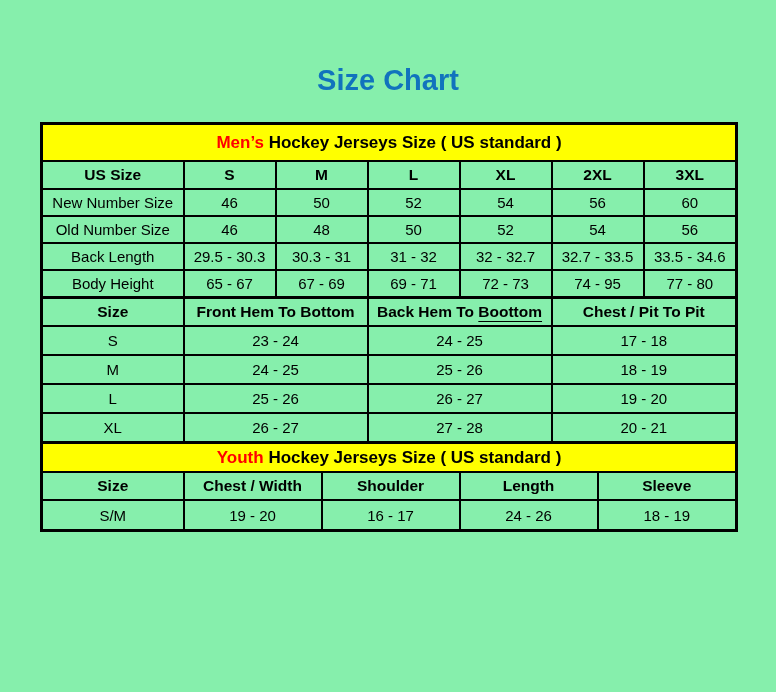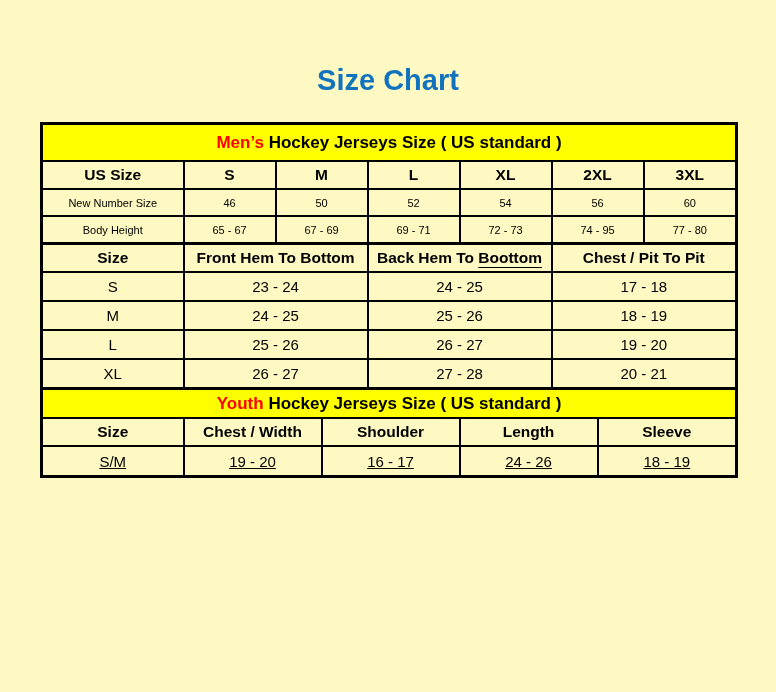--- a/index.html
+++ b/index.html
@@ -1,19 +1,19 @@
 <!DOCTYPE html>
 <html><head>
 <meta charset="utf-8">
 <style>
   html,body{margin:0;padding:0;background:#ffffff;}
   .page{
     position:relative;
     width:776px;height:692px;
-    background:#fef9c3;
+    background:#86efac;
     font-family:"Liberation Sans","DejaVu Sans",sans-serif;
     overflow:hidden;
   }
   .title{
     position:absolute;top:64px;left:0;right:0;
     margin:0;text-align:center;
     font-size:29px;font-weight:700;color:#1173bd;
     letter-spacing:0px;
   }
   .tables{position:absolute;top:122px;left:40px;width:695px;}
@@ -29,23 +29,23 @@
     color:#000000;
     overflow:hidden;white-space:nowrap;
   }
   .band-row td{
     height:35px;background:#ffff00;
     font-size:17px;font-weight:700;
   }
   .youth .band-row td{height:27px;text-align:center;}
   .band-red{color:#ff0000;}
   .head-row th{height:26px;font-size:15.5px;font-weight:700;margin-top:30px;}
-  .men .data-row td{height:25px;font-size:11px;font-weight:400;}
+  .men .data-row td{height:25px;font-size:15px;font-weight:400;}
   .women .data-row td{height:27px;font-size:15px;font-weight:400;}
-  .youth .data-row td{height:28px;font-size:15px;font-weight:400;text-decoration:underline;}
+  .youth .data-row td{height:28px;font-size:15px;font-weight:400;}
   td.b{font-weight:700;}
   .wavy{
     text-decoration-line:underline;
     text-decoration-style:wavy;
     text-decoration-color:#c00000;
     text-decoration-thickness:1px;
     text-underline-offset:4px;
     text-decoration:underline;
   }
 </style>
@@ -82,20 +82,38 @@
         <th>3XL</th>
       </tr>
       <tr class="data-row">
         <td>New Number Size</td>
         <td>46</td>
         <td>50</td>
         <td>52</td>
         <td>54</td>
         <td>56</td>
         <td>60</td>
+      </tr>
+      <tr class="data-row">
+        <td>Old Number Size</td>
+        <td>46</td>
+        <td>48</td>
+        <td>50</td>
+        <td>52</td>
+        <td>54</td>
+        <td>56</td>
+      </tr>
+      <tr class="data-row">
+        <td>Back Length</td>
+        <td>29.5 - 30.3</td>
+        <td>30.3 - 31</td>
+        <td>31 - 32</td>
+        <td>32 - 32.7</td>
+        <td>32.7 - 33.5</td>
+        <td>33.5 - 34.6</td>
       </tr>
       <tr class="data-row">
         <td>Body Height</td>
         <td>65 - 67</td>
         <td>67 - 69</td>
         <td>69 - 71</td>
         <td>72 - 73</td>
         <td>74 - 95</td>
         <td>77 - 80</td>
       </tr>

